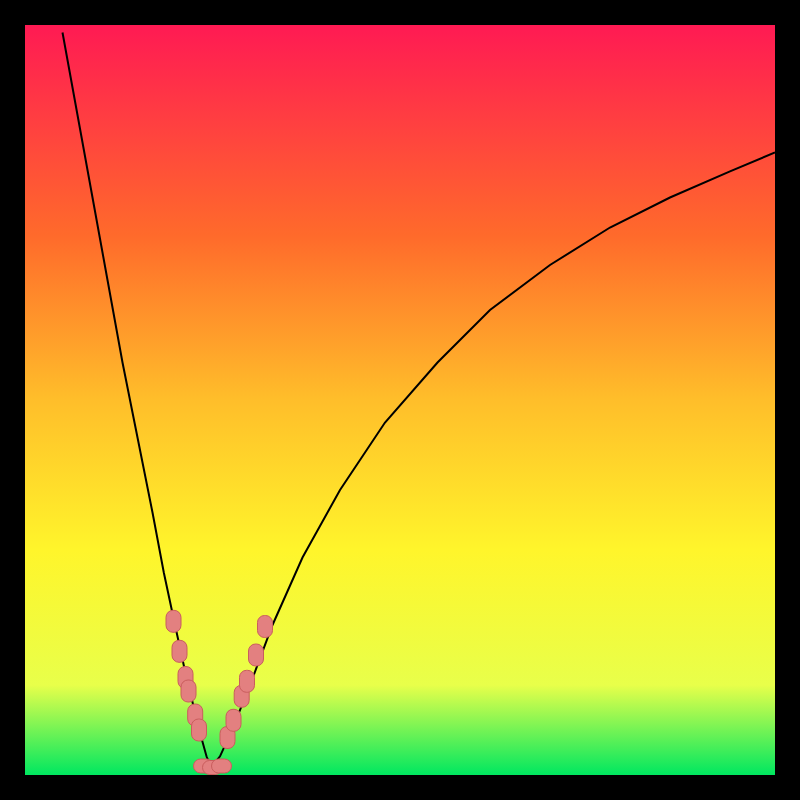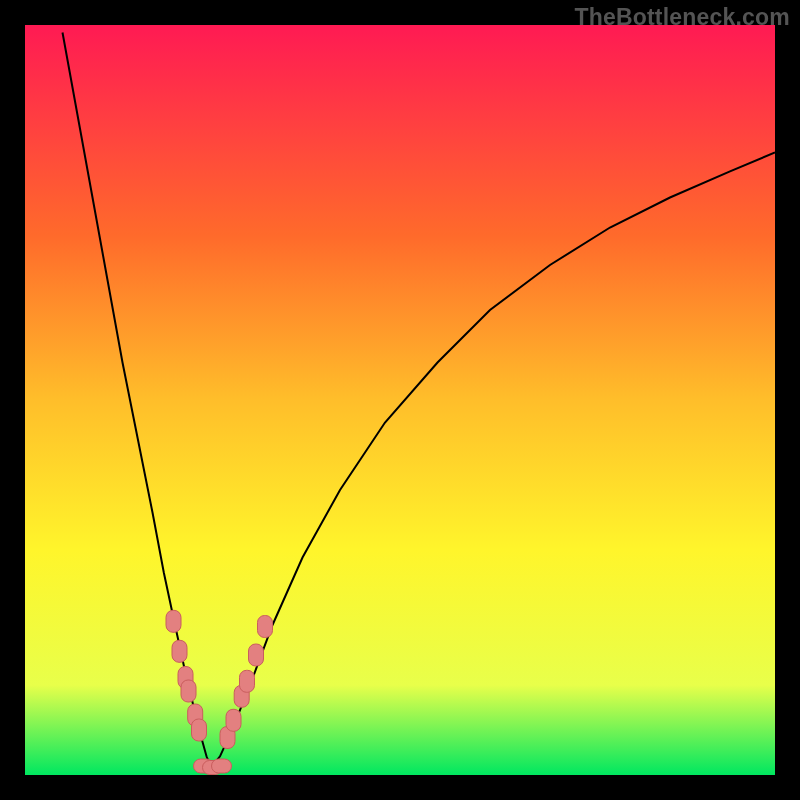--- a/index.html
+++ b/index.html
@@ -39,21 +39,20 @@
     display: block;
     width: 750px;
     height: 750px;
   }
 </style>
 </head>
 <body>
 
 <div class="outer">
 
-  <div class="watermark">TheBottleneck.com</div>
 
   <div class="plot">
     <svg id="chart-svg" viewBox="0 0 750 750" preserveAspectRatio="none">
       <defs>
         <linearGradient id="bg-grad" x1="0" y1="0" x2="0" y2="1">
           <stop id="g0" offset="0%" stop-color="#ff1a53"></stop>
           <stop id="g1" offset="28%" stop-color="#ff6a2b"></stop>
           <stop id="g2" offset="50%" stop-color="#ffbe2a"></stop>
           <stop id="g3" offset="70%" stop-color="#fff52b"></stop>
           <stop id="g4" offset="88%" stop-color="#e8ff4a"></stop>

